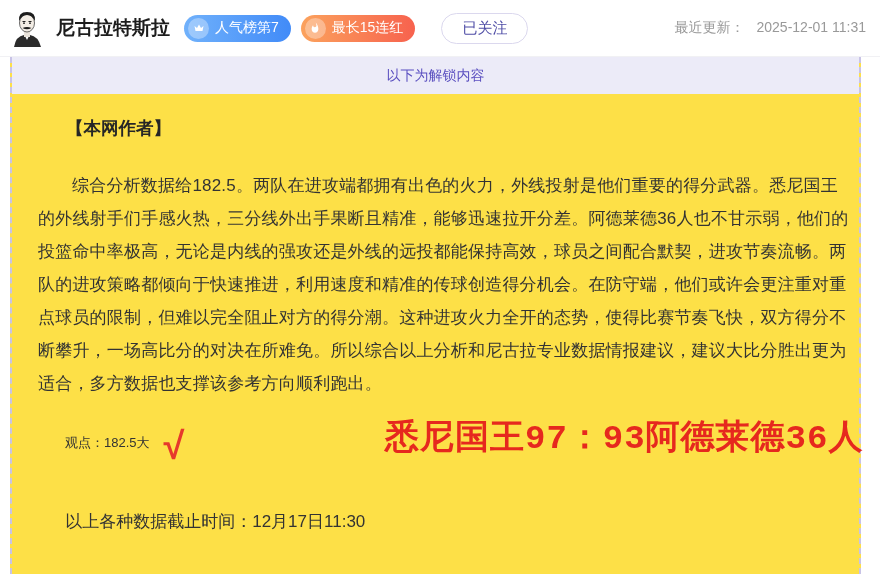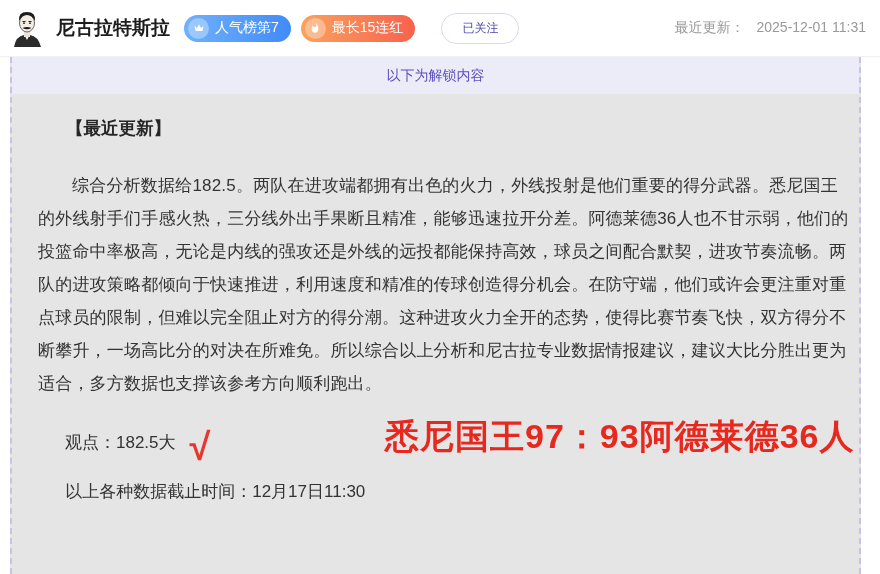--- a/index.html
+++ b/index.html
@@ -30,54 +30,54 @@
   .badge-orange { background:linear-gradient(90deg,#fba25d,#f7624e);text-align:center; }
   .icon-circle {
     width:21px; height:21px; border-radius:50%;
     background:rgba(255,255,255,.33);
     display:flex; align-items:center; justify-content:center; margin-right:6px;
   }
   .icon-circle svg { display:block; }
   .follow-btn {
     margin-left:16px; height:31px; padding:0 20px;
     border:1px solid #dbd8ee; border-radius:16px; background:#fff;
-    color:#4f4da6; font-size:12px; cursor:pointer; white-space:nowrap;
+    color:#4f4da6; font-size:15px; cursor:pointer; white-space:nowrap;
     font-family:inherit;
   }
   .updated { margin-left:auto; color:#999; font-size:14px; white-space:nowrap; }
   .updated .lbl { margin-right:12px; }
 
   
   .container {
     position:absolute; left:10px; top:57px; width:851px; height:517px;
     border-left:2px dashed #c8c3e6; border-right:2px dashed #c8c3e6;
-    background:#e5e5e5; z-index:1;
+    background:#fde047; z-index:1;
   }
   .banner {
     height:37px; background:#ecebf8; color:#5b50c0; font-size:14px;
     display:flex; align-items:center; justify-content:center;
   }
   .content { padding:16px 8px 0 26px; font-size:17px; color:#333; }
 
   .section-title { font-weight:bold; color:#262626; font-size:17.5px; text-indent:1.6em; margin:6px 0 0; }
   .analysis { line-height:33px; text-indent:2em; margin:29px 0 0; letter-spacing:.2px; }
 
   .viewpoint-row { position:relative; margin-top:20px; height:46px; text-indent:0; }
-  .viewpoint { text-indent:0; padding-left:27px; font-size:17px; color:#333; line-height:46px; }
+  .viewpoint { text-indent:0; padding-left:27px; font-size:13px; color:#333; line-height:46px; }
   .check {
     color:#e6382c; font-size:38px; font-weight:bold; margin-left:14px;
     display:inline-block; vertical-align:-12px; line-height:1;
   }
   .score {
     position:absolute; left:347px; top:-6px; white-space:nowrap;
     color:#e6281e; font-size:34px; font-weight:bold; letter-spacing:1px;
-    font-family:Liberation Sans, sans-serif;
+    font-family:Liberation Mono, monospace;
   }
 
-  .meta-line { margin-top:14px; text-indent:1.6em; line-height:24px; font-size:17px; color:#333; }
+  .meta-line { margin-top:44px; text-indent:1.6em; line-height:24px; font-size:17px; color:#333; }
 </style>
 </head>
 <body>
 
 <div class="header">
 
   <div class="avatar">
     <svg width="38" height="38" viewBox="0 0 38 38">
       <rect x="0" y="0" width="38" height="38" fill="#ffffff"></rect>
 
@@ -124,21 +124,21 @@
     <span class="lbl">最近更新：</span><span>2025-12-01 11:31</span>
   </div>
 </div>
 
 <div class="container">
 
   <div class="banner">以下为解锁内容</div>
 
   <div class="content">
 
-    <div class="section-title">【最近更新】</div>
+    <div class="section-title">【本网作者】</div>
 
     <p class="analysis">综合分析数据给182.5。两队在进攻端都拥有出色的火力，外线投射是他们重要的得分武器。悉尼国王的外线射手们手感火热，三分线外出手果断且精准，能够迅速拉开分差。阿德莱德36人也不甘示弱，他们的投篮命中率极高，无论是内线的强攻还是外线的远投都能保持高效，球员之间配合默契，进攻节奏流畅。两队的进攻策略都倾向于快速推进，利用速度和精准的传球创造得分机会。在防守端，他们或许会更注重对重点球员的限制，但难以完全阻止对方的得分潮。这种进攻火力全开的态势，使得比赛节奏飞快，双方得分不断攀升，一场高比分的对决在所难免。所以综合以上分析和尼古拉专业数据情报建议，建议大比分胜出更为适合，多方数据也支撑该参考方向顺利跑出。</p>
 
     <div class="viewpoint-row">
       <span class="viewpoint">观点：182.5大</span><span class="check">√</span>
       <span class="score">悉尼国王97：93阿德莱德36人</span>
     </div>
 
     <div class="meta-line">以上各种数据截止时间：12月17日11:30</div>
 

